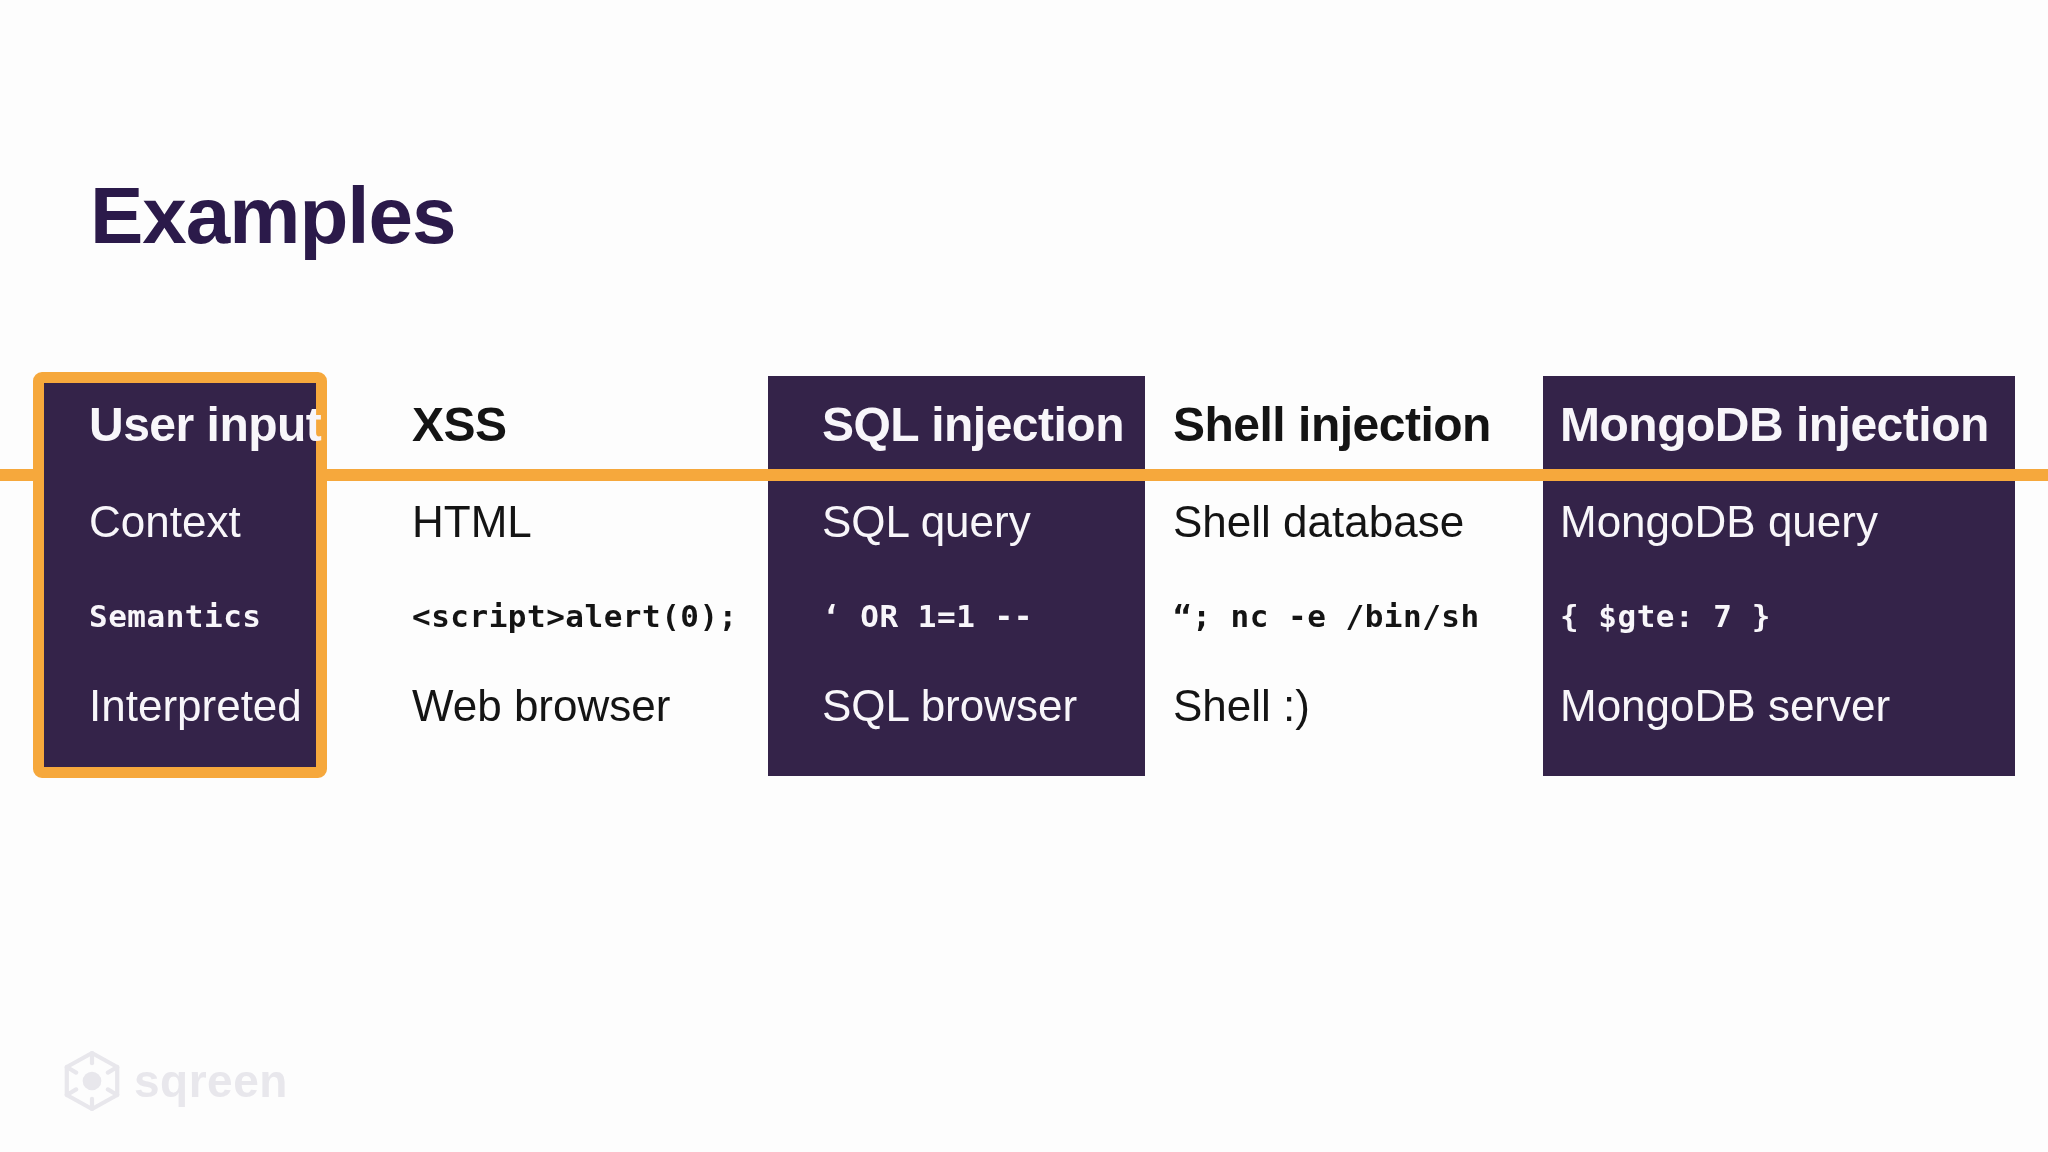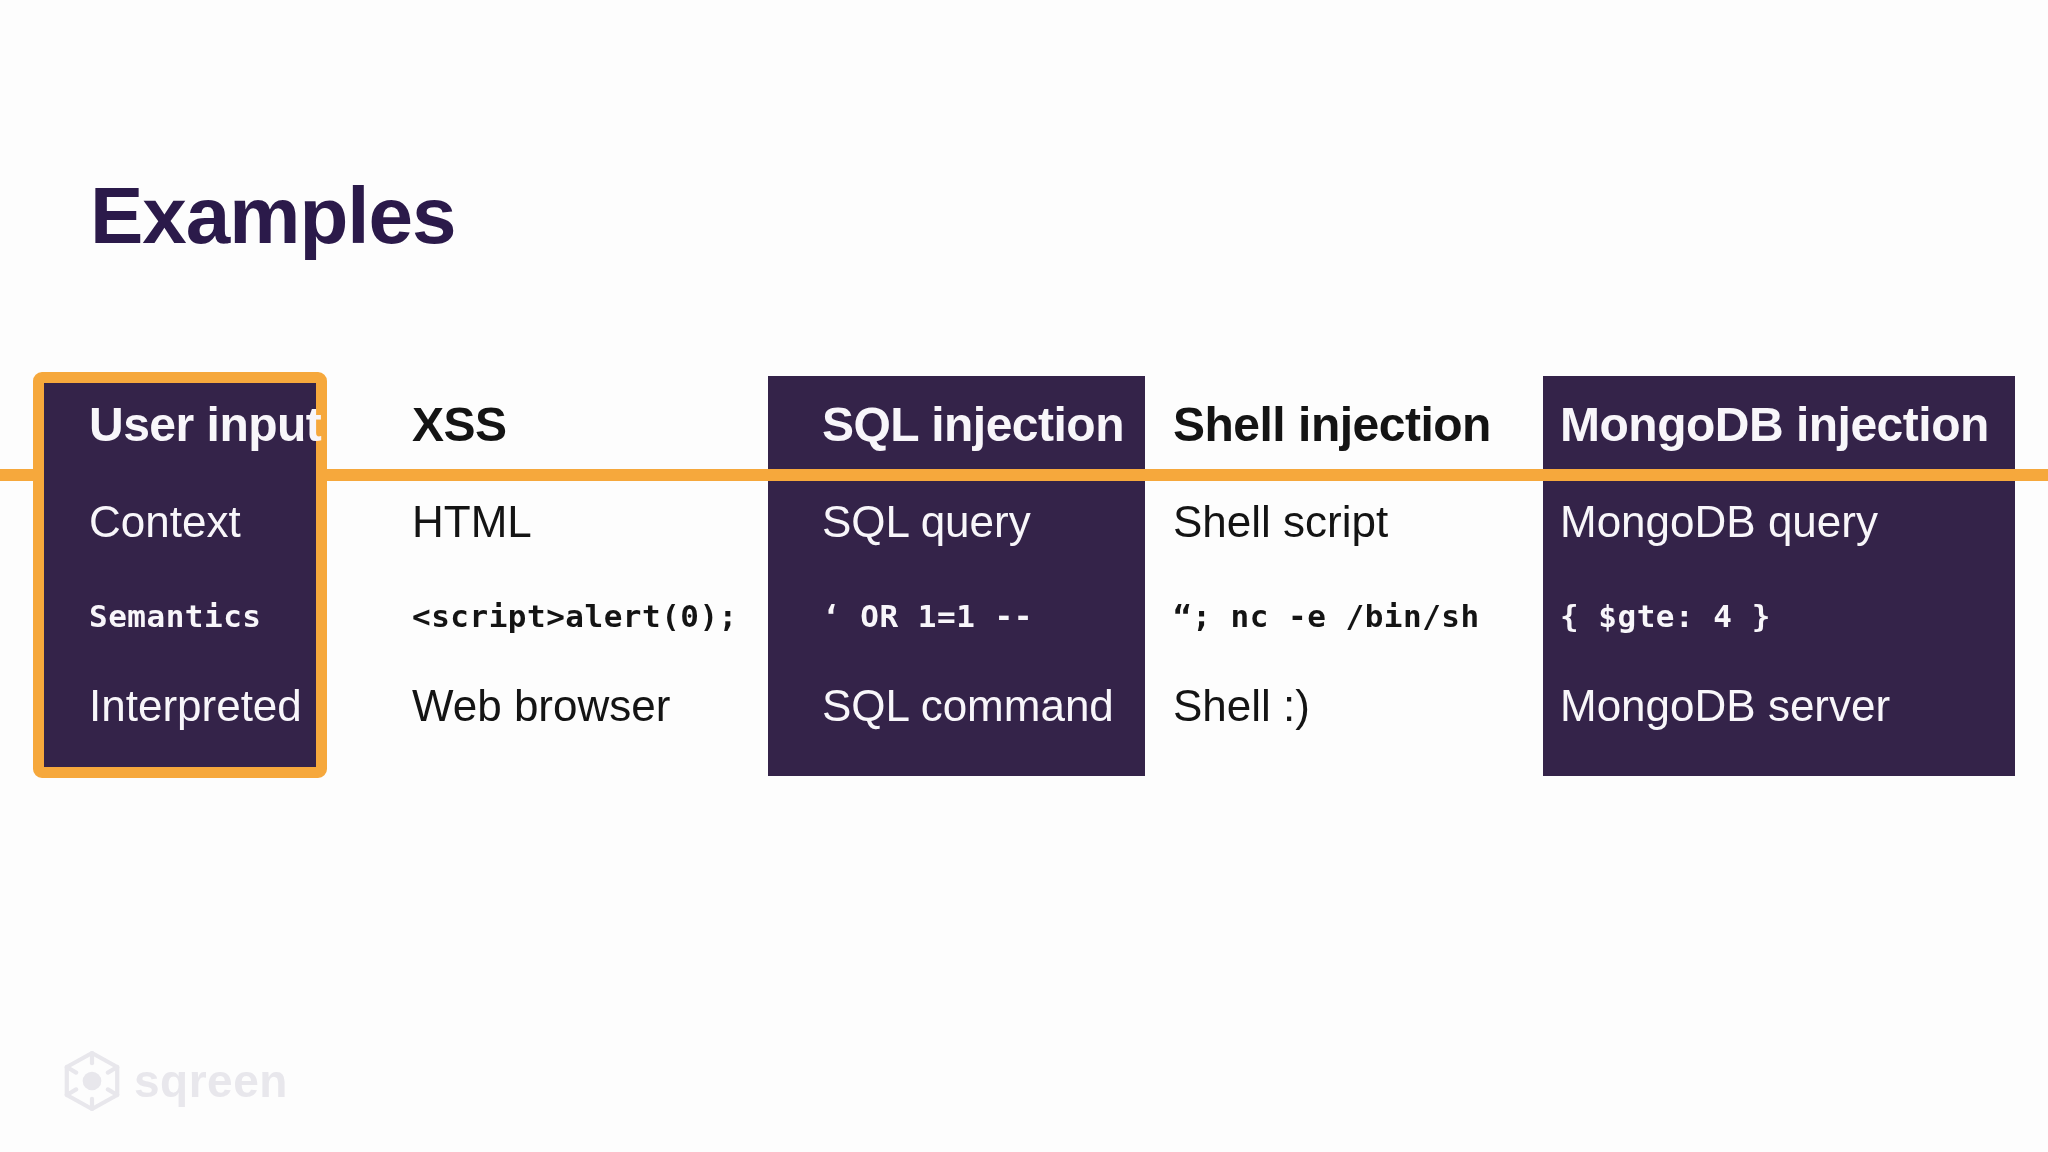--- a/index.html
+++ b/index.html
@@ -91,34 +91,34 @@
     <div class="cell hdr x1 on-white">XSS</div>
     <div class="cell r1 x1 on-white">HTML</div>
     <div class="cell r2 x1 on-white">&lt;script&gt;alert(0);</div>
     <div class="cell r3 x1 on-white">Web browser</div>
   </section>
 
   <section>
     <div class="cell hdr x2 on-purple">SQL injection</div>
     <div class="cell r1 x2 on-purple">SQL query</div>
     <div class="cell r2 x2 on-purple">‘ OR 1=1 --</div>
-    <div class="cell r3 x2 on-purple">SQL command</div>
+    <div class="cell r3 x2 on-purple">SQL browser</div>
   </section>
 
   <section>
     <div class="cell hdr x3 on-white">Shell injection</div>
-    <div class="cell r1 x3 on-white">Shell script</div>
+    <div class="cell r1 x3 on-white">Shell database</div>
     <div class="cell r2 x3 on-white">“; nc -e /bin/sh</div>
     <div class="cell r3 x3 on-white">Shell :)</div>
   </section>
 
   <section>
     <div class="cell hdr x4 on-purple">MongoDB injection</div>
     <div class="cell r1 x4 on-purple">MongoDB query</div>
-    <div class="cell r2 x4 on-purple">{ $gte: 4 }</div>
+    <div class="cell r2 x4 on-purple">{ $gte: 7 }</div>
     <div class="cell r3 x4 on-purple">MongoDB server</div>
   </section>
 
   <footer class="logo">
     <svg width="56" height="62" viewBox="0 0 60 66" fill="none">
       <g stroke="#e8e7ec" stroke-width="4.5" stroke-linejoin="round" stroke-linecap="round">
         <path d="M30 3 L57 18 L57 48 L30 63 L3 48 L3 18 Z"></path>
         <path d="M30 3 L30 14"></path>
         <path d="M57 18 L47 24"></path>
         <path d="M57 48 L47 42"></path>

